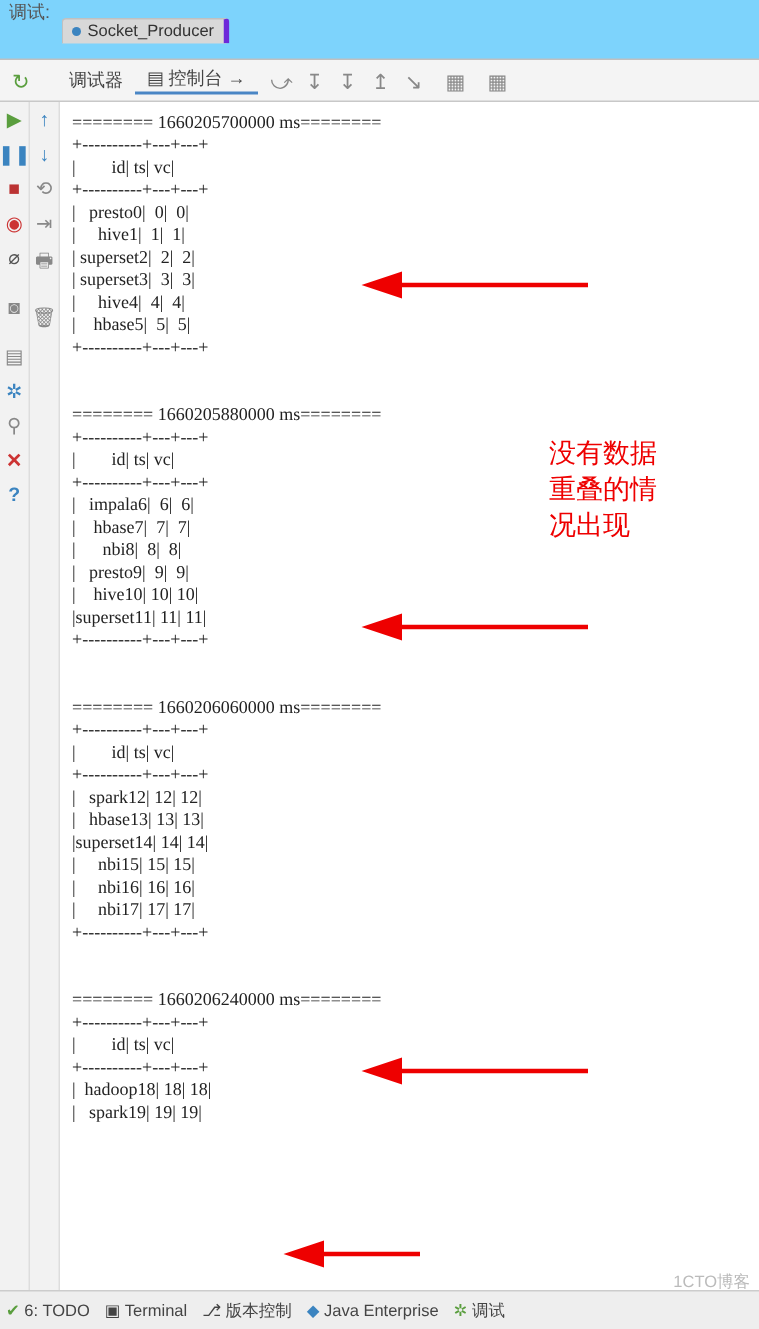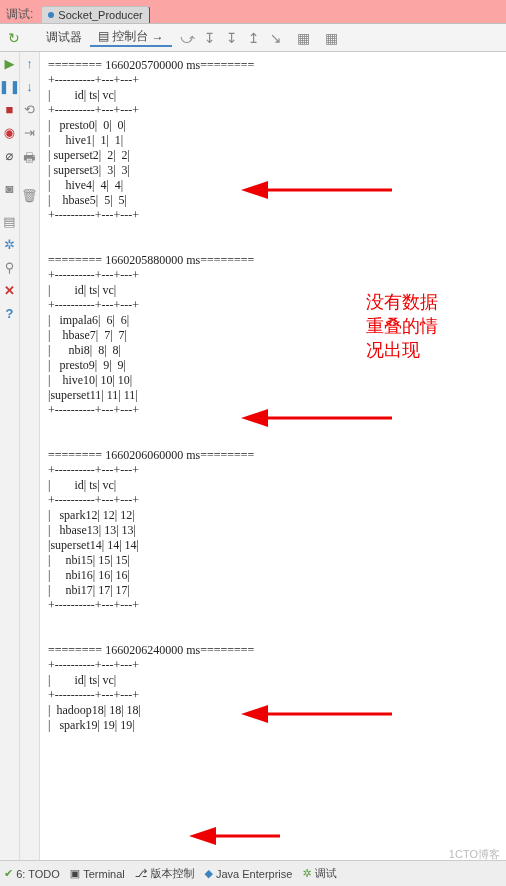--- a/index.html
+++ b/index.html
@@ -1,19 +1,19 @@
 <!DOCTYPE html>
 <html><head>
 <meta charset="utf-8">
 <style>
 *{box-sizing:border-box;margin:0;padding:0}
 body{font-family:"Microsoft YaHei",Arial,sans-serif;font-size:12px;background:#f0f0f0;width:506px;height:886px;overflow:hidden;position:relative}
-.top-tabs{height:24px;background:#fca5a5;display:flex;align-items:flex-end;border-bottom:1px solid #c0c0c0}
+.top-tabs{height:40px;background:#7dd3fc;display:flex;align-items:flex-start;border-bottom:1px solid #c0c0c0}
 .top-tabs .lbl{padding:0 6px;color:#555}
-.file-tab{display:flex;align-items:center;padding:2px 6px;margin:0 2px;background:#d8d8d8;border-top:1px solid #c0c0c0;border-left:1px solid #c0c0c0;border-right:1px solid #6d28d9;border-radius:3px 3px 0 0;font-size:11px;color:#333;gap:4px}
+.file-tab{display:flex;align-items:center;padding:2px 6px;margin:12px 2px;background:#d8d8d8;border-top:1px solid #c0c0c0;border-left:1px solid #c0c0c0;border-right:4px solid #6d28d9;border-radius:3px 3px 0 0;font-size:11px;color:#333;gap:4px}
 .file-tab .dot{width:6px;height:6px;border-radius:50%}
 .file-tab.blue .dot{background:#3b84c0}
 .file-tab.teal .dot{background:#3b84c0}
 .inner-tabs{height:28px;background:#f4f4f4;display:flex;align-items:center;border-bottom:1px solid #c8c8c8;padding-left:38px}
 .inner-tab{padding:0 8px;font-size:12px;color:#444}
 .inner-tab.active{border-bottom:2px solid #4a86c5}
 .tb-icons{display:flex;gap:6px;margin-left:8px}
 .tb-icons span{width:16px;height:16px;display:inline-block;color:#888;font-size:14px;line-height:16px;text-align:center}
 .main{display:flex;height:808px}
 .gutter{width:20px;background:#f2f2f2;border-right:1px solid #ddd;display:flex;flex-direction:column;align-items:center;padding-top:4px;gap:8px}

